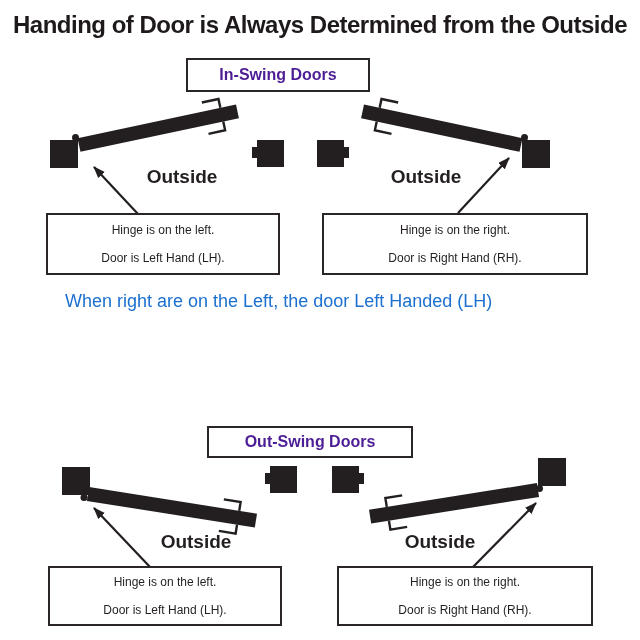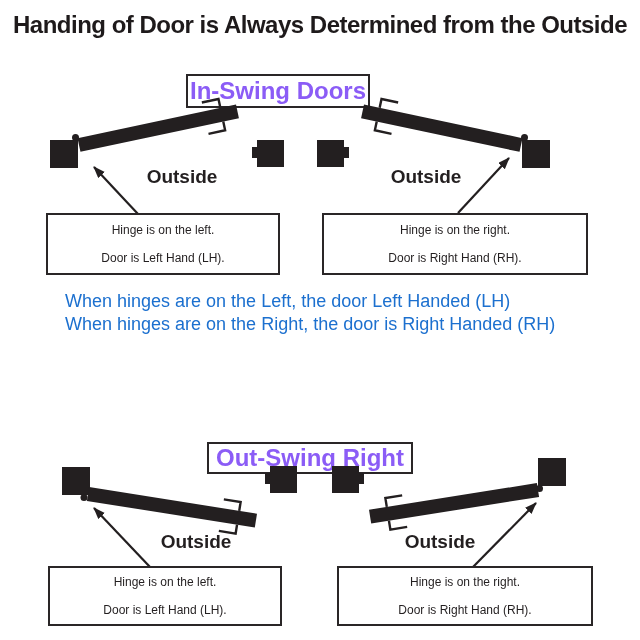--- a/index.html
+++ b/index.html
@@ -2,21 +2,21 @@
 <html><head>
 <meta charset="utf-8">
 <style>
   html,body{margin:0;padding:0;}
   body{width:640px;height:640px;background:#ffffff;position:relative;overflow:hidden;
        font-family:"Liberation Sans", sans-serif;color:#231f20;}
   .abs{position:absolute;}
   .title{top:11px;left:0;width:640px;text-align:center;font-size:24px;font-weight:bold;
          letter-spacing:-0.5px;color:#1e1a1b;}
   .section-box{border:2px solid #2a2627;background:#fff;text-align:center;
-               font-size:24px;font-weight:bold;color:#8b5cf6;margin-top:16px;}
+               font-size:16px;font-weight:bold;color:#4c1d95;}
   .section-box.inswing{left:186px;top:58px;width:180px;height:30px;line-height:30px;}
   .section-box.outswing{left:207px;top:426px;width:202px;height:28px;line-height:28px;}
   .callout{border:2px solid #2a2627;background:#fff;text-align:center;font-size:12px;
            line-height:28px;color:#231f20;display:flex;flex-direction:column;justify-content:center;}
   .callout.tl{left:46px;top:213px;width:230px;height:58px;}
   .callout.tr{left:322px;top:213px;width:262px;height:58px;}
   .callout.bl{left:48px;top:566px;width:230px;height:56px;}
   .callout.br{left:337px;top:566px;width:252px;height:56px;}
   .note{left:65px;top:290px;width:540px;font-size:18px;line-height:22.5px;color:#1c70cf;}
   svg{position:absolute;left:0;overflow:visible;}
@@ -72,26 +72,25 @@
 <div class="abs callout tl">
   <div>Hinge is on the left.</div>
   <div>Door is Left Hand (LH).</div>
 </div>
 <div class="abs callout tr">
   <div>Hinge is on the right.</div>
   <div>Door is Right Hand (RH).</div>
 </div>
 
 <div class="abs note">
-  <div>When hinges are on the Left, the door Left Handed (LH)</div>
-  <div>When hinges are on the Right, the door is Right Handed (RH)</div>
+  <div>When right are on the Left, the door Left Handed (LH)</div>
 </div>
 
 <div class="abs section-box outswing">
-  <span>Out-Swing Right</span>
+  <span>Out-Swing Doors</span>
 </div>
 
 <svg style="top:456px" width="640" height="116" viewBox="0 0 640 116">
   <defs>
     <marker id="ah-bot" markerUnits="userSpaceOnUse" markerWidth="13" markerHeight="10" refX="11" refY="4.5" orient="auto">
       <polygon points="0,0 12,4.5 0,9" fill="#231f20"></polygon>
     </marker>
   </defs>
 
   <g>

